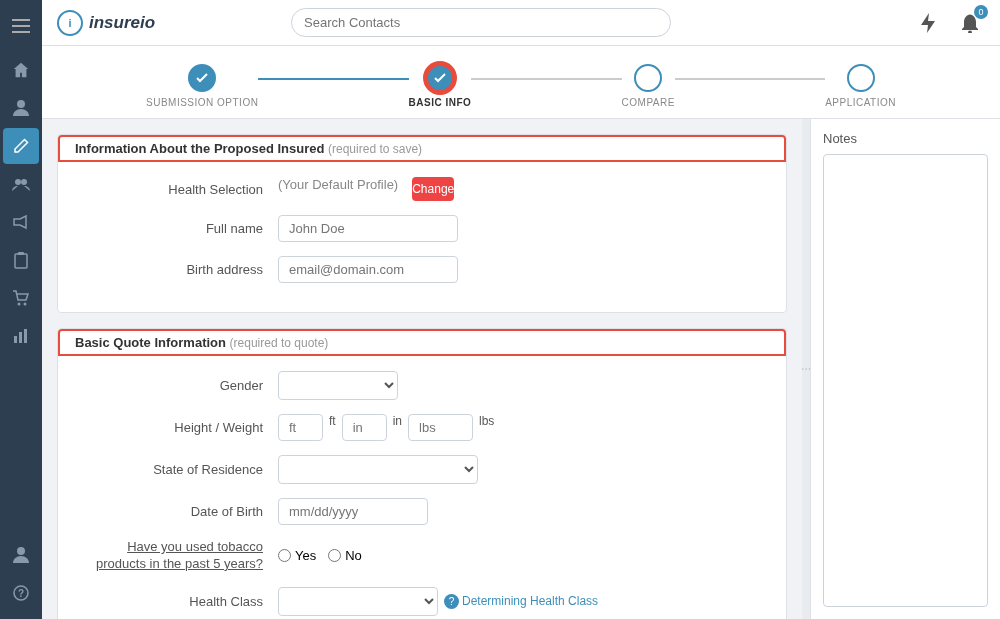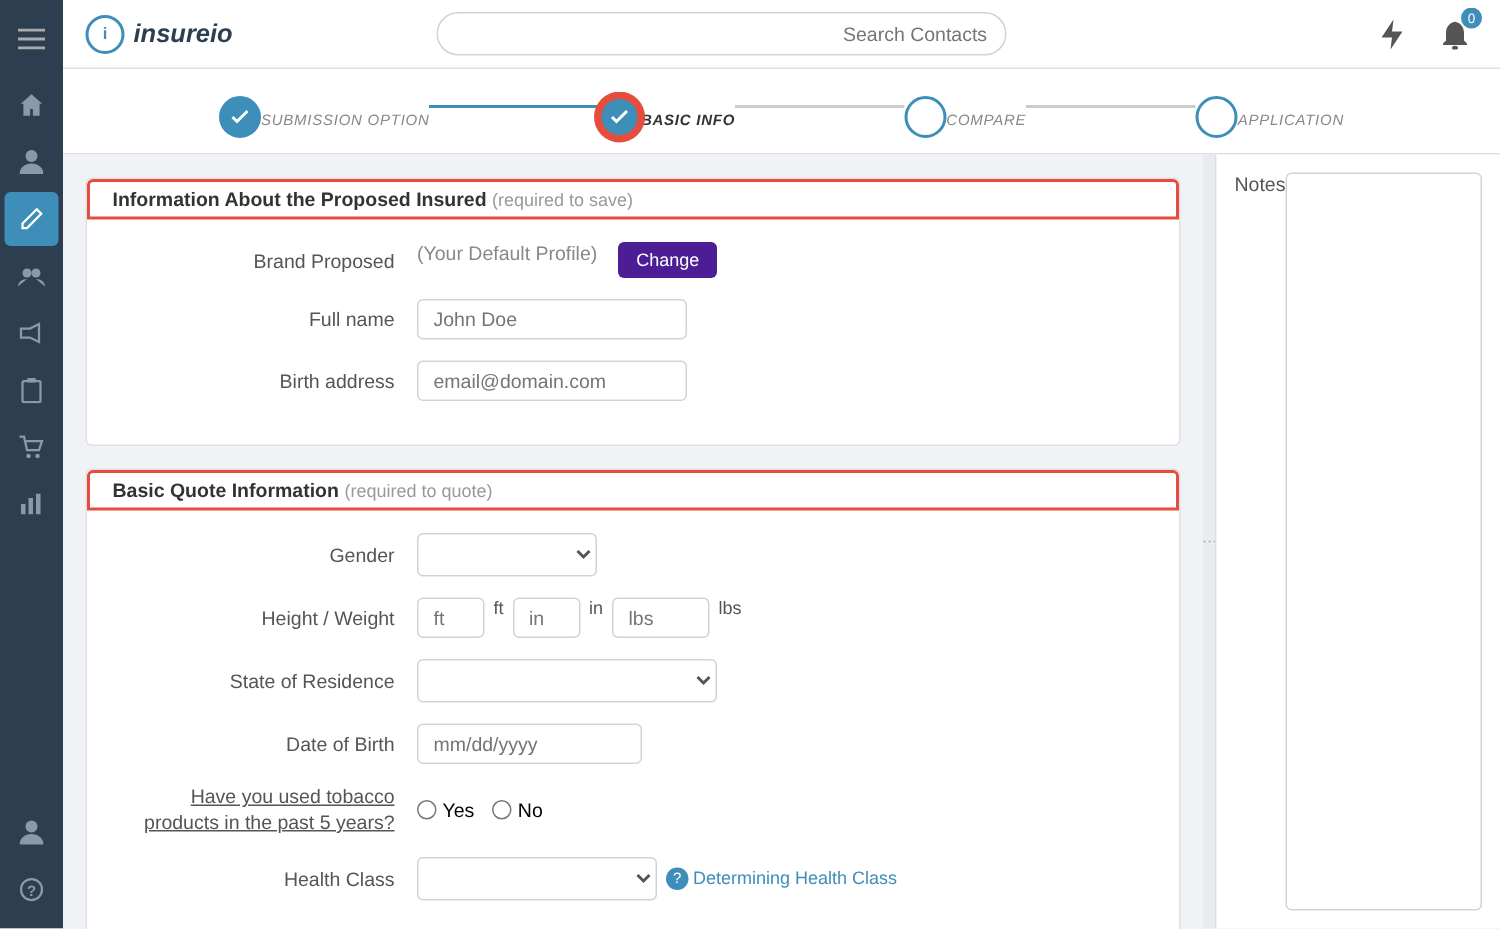--- a/index.html
+++ b/index.html
@@ -117,24 +117,23 @@
     .progress-steps {
       display: flex;
       align-items: center;
       justify-content: center;
       gap: 0;
       max-width: 750px;
       margin: 0 auto;
     }
     .step {
       display: flex;
-      flex-direction: row;
+      flex-direction: column;
       align-items: center;
       position: relative;
-      font-style: italic;
     }
     .step-circle {
       width: 28px;
       height: 28px;
       border-radius: 50%;
       border: 2px solid #ccc;
       background: white;
       display: flex;
       align-items: center;
       justify-content: center;
@@ -257,25 +256,25 @@
     .form-select-full { width: 200px; }
     .form-input-sm { width: 45px; }
     .form-input-med { width: 65px; }
 
     .default-profile-text {
       color: #888;
       font-size: 13px;
       margin-right: 8px;
     }
     .btn-change {
-      background: #4c1d95;
+      background: #ef4444;
       color: white;
       border: none;
       border-radius: 4px;
-      padding: 5px 12px;
+      padding: 5px 0;
       font-size: 12px;
       cursor: pointer;
     }
 
     .radio-group {
       display: flex;
       gap: 12px;
     }
     .radio-item {
       display: flex;
@@ -309,20 +308,21 @@
 
     
     .notes-panel {
       width: 190px;
       background: white;
       border-left: 1px solid #dde1e7;
       padding: 12px;
       flex-shrink: 0;
       overflow: hidden;
       display: flex;
+      flex-direction: column;
     }
     .notes-title {
       font-size: 13px;
       color: #555;
       margin-bottom: 8px;
       font-weight: 500;
     }
     .notes-textarea {
       flex: 1;
       border: 1px solid #cdd3db;
@@ -461,21 +461,21 @@
 </div>
 
 <div class="main-content">
 
   <div class="topnav">
     <div class="topnav-logo">
       <div class="logo-circle">i</div>
       <span class="insureio-logo-text">insureio</span>
     </div>
     <div class="topnav-search">
-      <input class="form-input" style="width: 100%; border-radius: 20px; text-align: right;" type="text" placeholder="Search Contacts">
+      <input class="form-input" style="width: 100%; border-radius: 20px;" type="text" placeholder="Search Contacts">
     </div>
     <div class="topnav-right">
       <div class="nav-icon-btn">
         <svg width="14" height="20" viewBox="0 0 14 20">
             <polygon points="8,0 0,12 7,12 6,20 14,8 7,8" fill="#555"></polygon>
           </svg>
       </div>
       <div class="nav-icon-btn">
         <svg width="18" height="20" viewBox="0 0 18 20">
             <path d="M9 0C9 0 9 1 9 1.5C5.5 2 3 5 3 9v5l-2 2v1h16v-1l-2-2V9c0-4-2.5-7-6-7.5C9 1 9 0 9 0z" fill="#555"></path>
@@ -527,21 +527,21 @@
     <div class="form-area">
 
       <div class="section-card">
         <div class="section-header highlighted">
           <span>Information About the Proposed Insured</span>
           <span class="required-tag">(required to save)</span>
         </div>
         <div class="section-body">
 
           <div class="form-row">
-            <div class="form-label">Brand Proposed</div>
+            <div class="form-label">Health Selection</div>
             <div class="form-control-area">
               <span class="default-profile-text">(Your Default Profile)</span>
               <button class="btn-change">Change</button>
             </div>
           </div>
 
           <div class="form-row">
             <div class="form-label">Full name</div>
             <div class="form-control-area">
               <input type="text" class="form-input form-input-full" placeholder="John Doe" style="">

